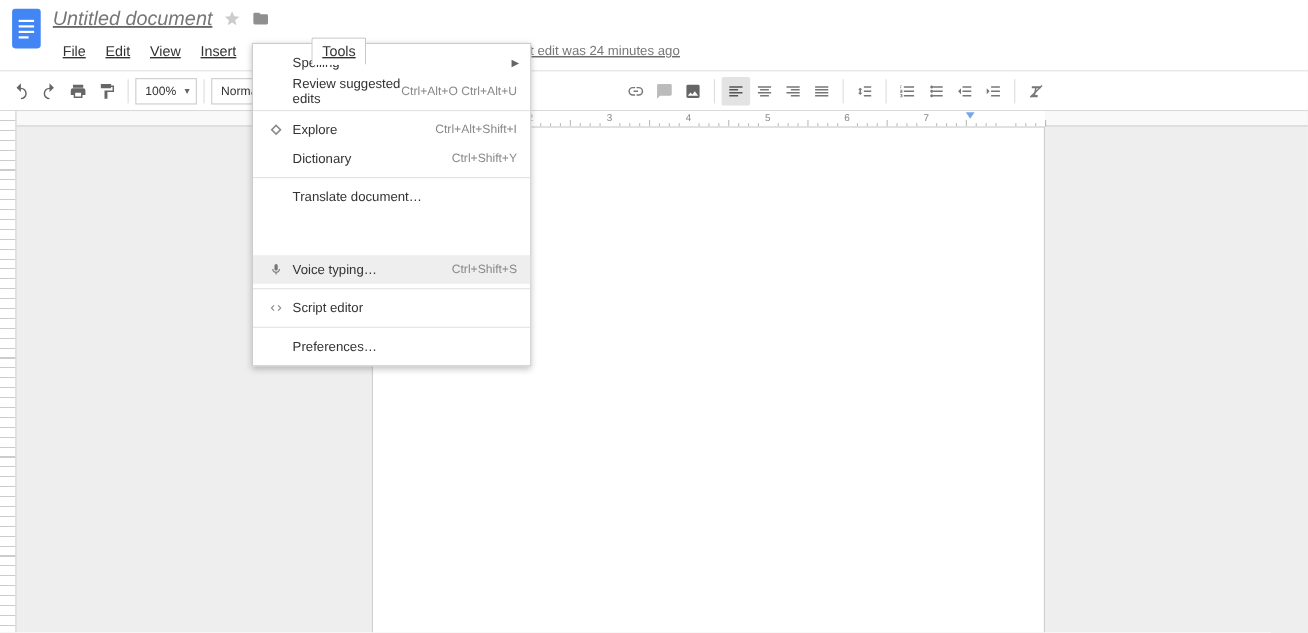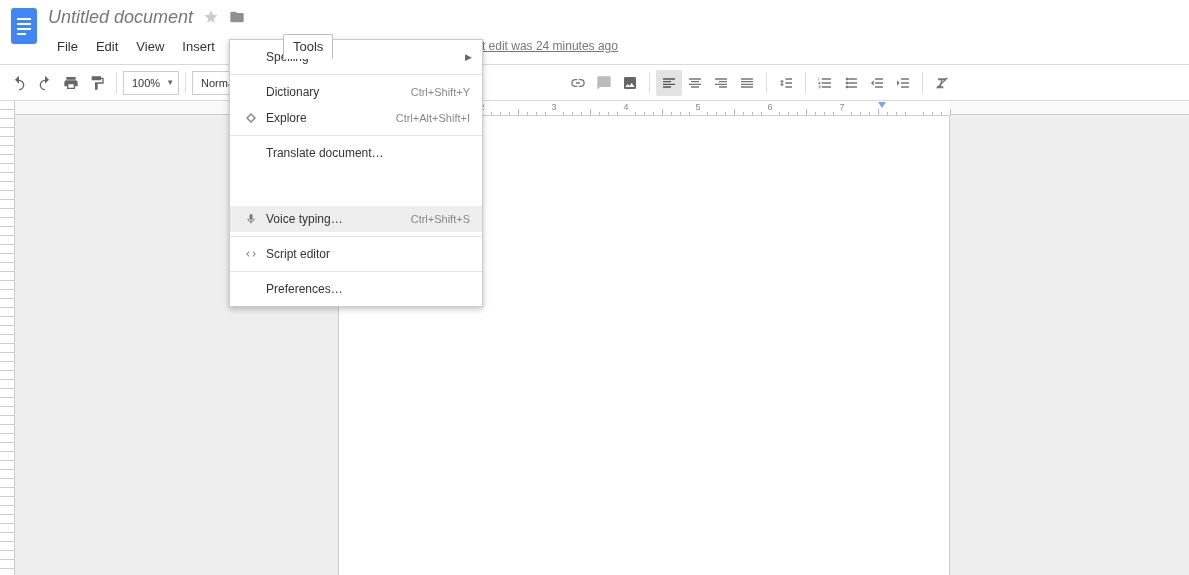--- a/index.html
+++ b/index.html
@@ -17,21 +17,21 @@
     display: flex;
     align-items: flex-start;
     padding: 6px 8px 0 8px;
     border-bottom: 1px solid #d9d9d9;
   }
   .doc-icon {
     width: 32px; height: 40px;
     flex-shrink: 0;
     margin-right: 8px;
   }
-  .header-stack { display:flex; flex-direction:column; flex:1; }
+  .header-stack { display:flex; flex-direction:column; flex:1;text-decoration:underline; }
   .title-row { display:flex; align-items:center; gap:10px; height:22px;}
   .doc-title { color:#777; font-style:italic; font-size:18px; }
   .star-icon, .folder-icon { width:16px; height:16px; color:#b9b9b9; fill:#b9b9b9; }
   .menubar { display:flex; align-items:center; height:28px; margin-top:4px;}
   .menu-item {
     padding: 4px 9px;
     color:#333;
     font-size:13px;
     cursor:pointer;
   }
@@ -337,34 +337,39 @@
   <div class="ruler-v"></div>
   <div class="page"></div>
 </div>
 
 <div class="dropdown">
   <div class="dd-item">
     <span class="dd-icon"></span>
     <span class="dd-label">Spelling</span>
     <span class="dd-arrow">▶</span>
   </div>
+  <div class="dd-item">
+    <span class="dd-icon"></span>
+    <span class="dd-label">Review suggested edits</span>
+    <span class="dd-sc">Ctrl+Alt+O Ctrl+Alt+U</span>
+  </div>
   <div class="dd-sep"></div>
-  <div class="dd-item">
-    <span class="dd-icon"></span>
-    <span class="dd-label">Dictionary</span>
-    <span class="dd-sc">Ctrl+Shift+Y</span>
-  </div>
   <div class="dd-item">
     <span class="dd-icon">
         <svg width="12" height="12" viewBox="0 0 24 24">
           <path fill="#888" d="M12 2 2 12l10 10 10-10zM12 6l6 6-6 6-6-6z"></path>
         </svg>
       </span>
     <span class="dd-label">Explore</span>
     <span class="dd-sc">Ctrl+Alt+Shift+I</span>
+  </div>
+  <div class="dd-item">
+    <span class="dd-icon"></span>
+    <span class="dd-label">Dictionary</span>
+    <span class="dd-sc">Ctrl+Shift+Y</span>
   </div>
   <div class="dd-sep"></div>
   <div class="dd-item">
     <span class="dd-icon"></span>
     <span class="dd-label">Translate document…</span>
   </div>
   <div class="dd-item hover">
     <span class="dd-icon">
         <svg width="12" height="12" viewBox="0 0 24 24">
           <path fill="#777" d="M12 14a3 3 0 0 0 3-3V5a3 3 0 0 0-6 0v6a3 3 0 0 0 3 3zm5-3a5 5 0 0 1-10 0H5a7 7 0 0 0 6 6.9V21h2v-3.1A7 7 0 0 0 19 11h-2z"></path>

